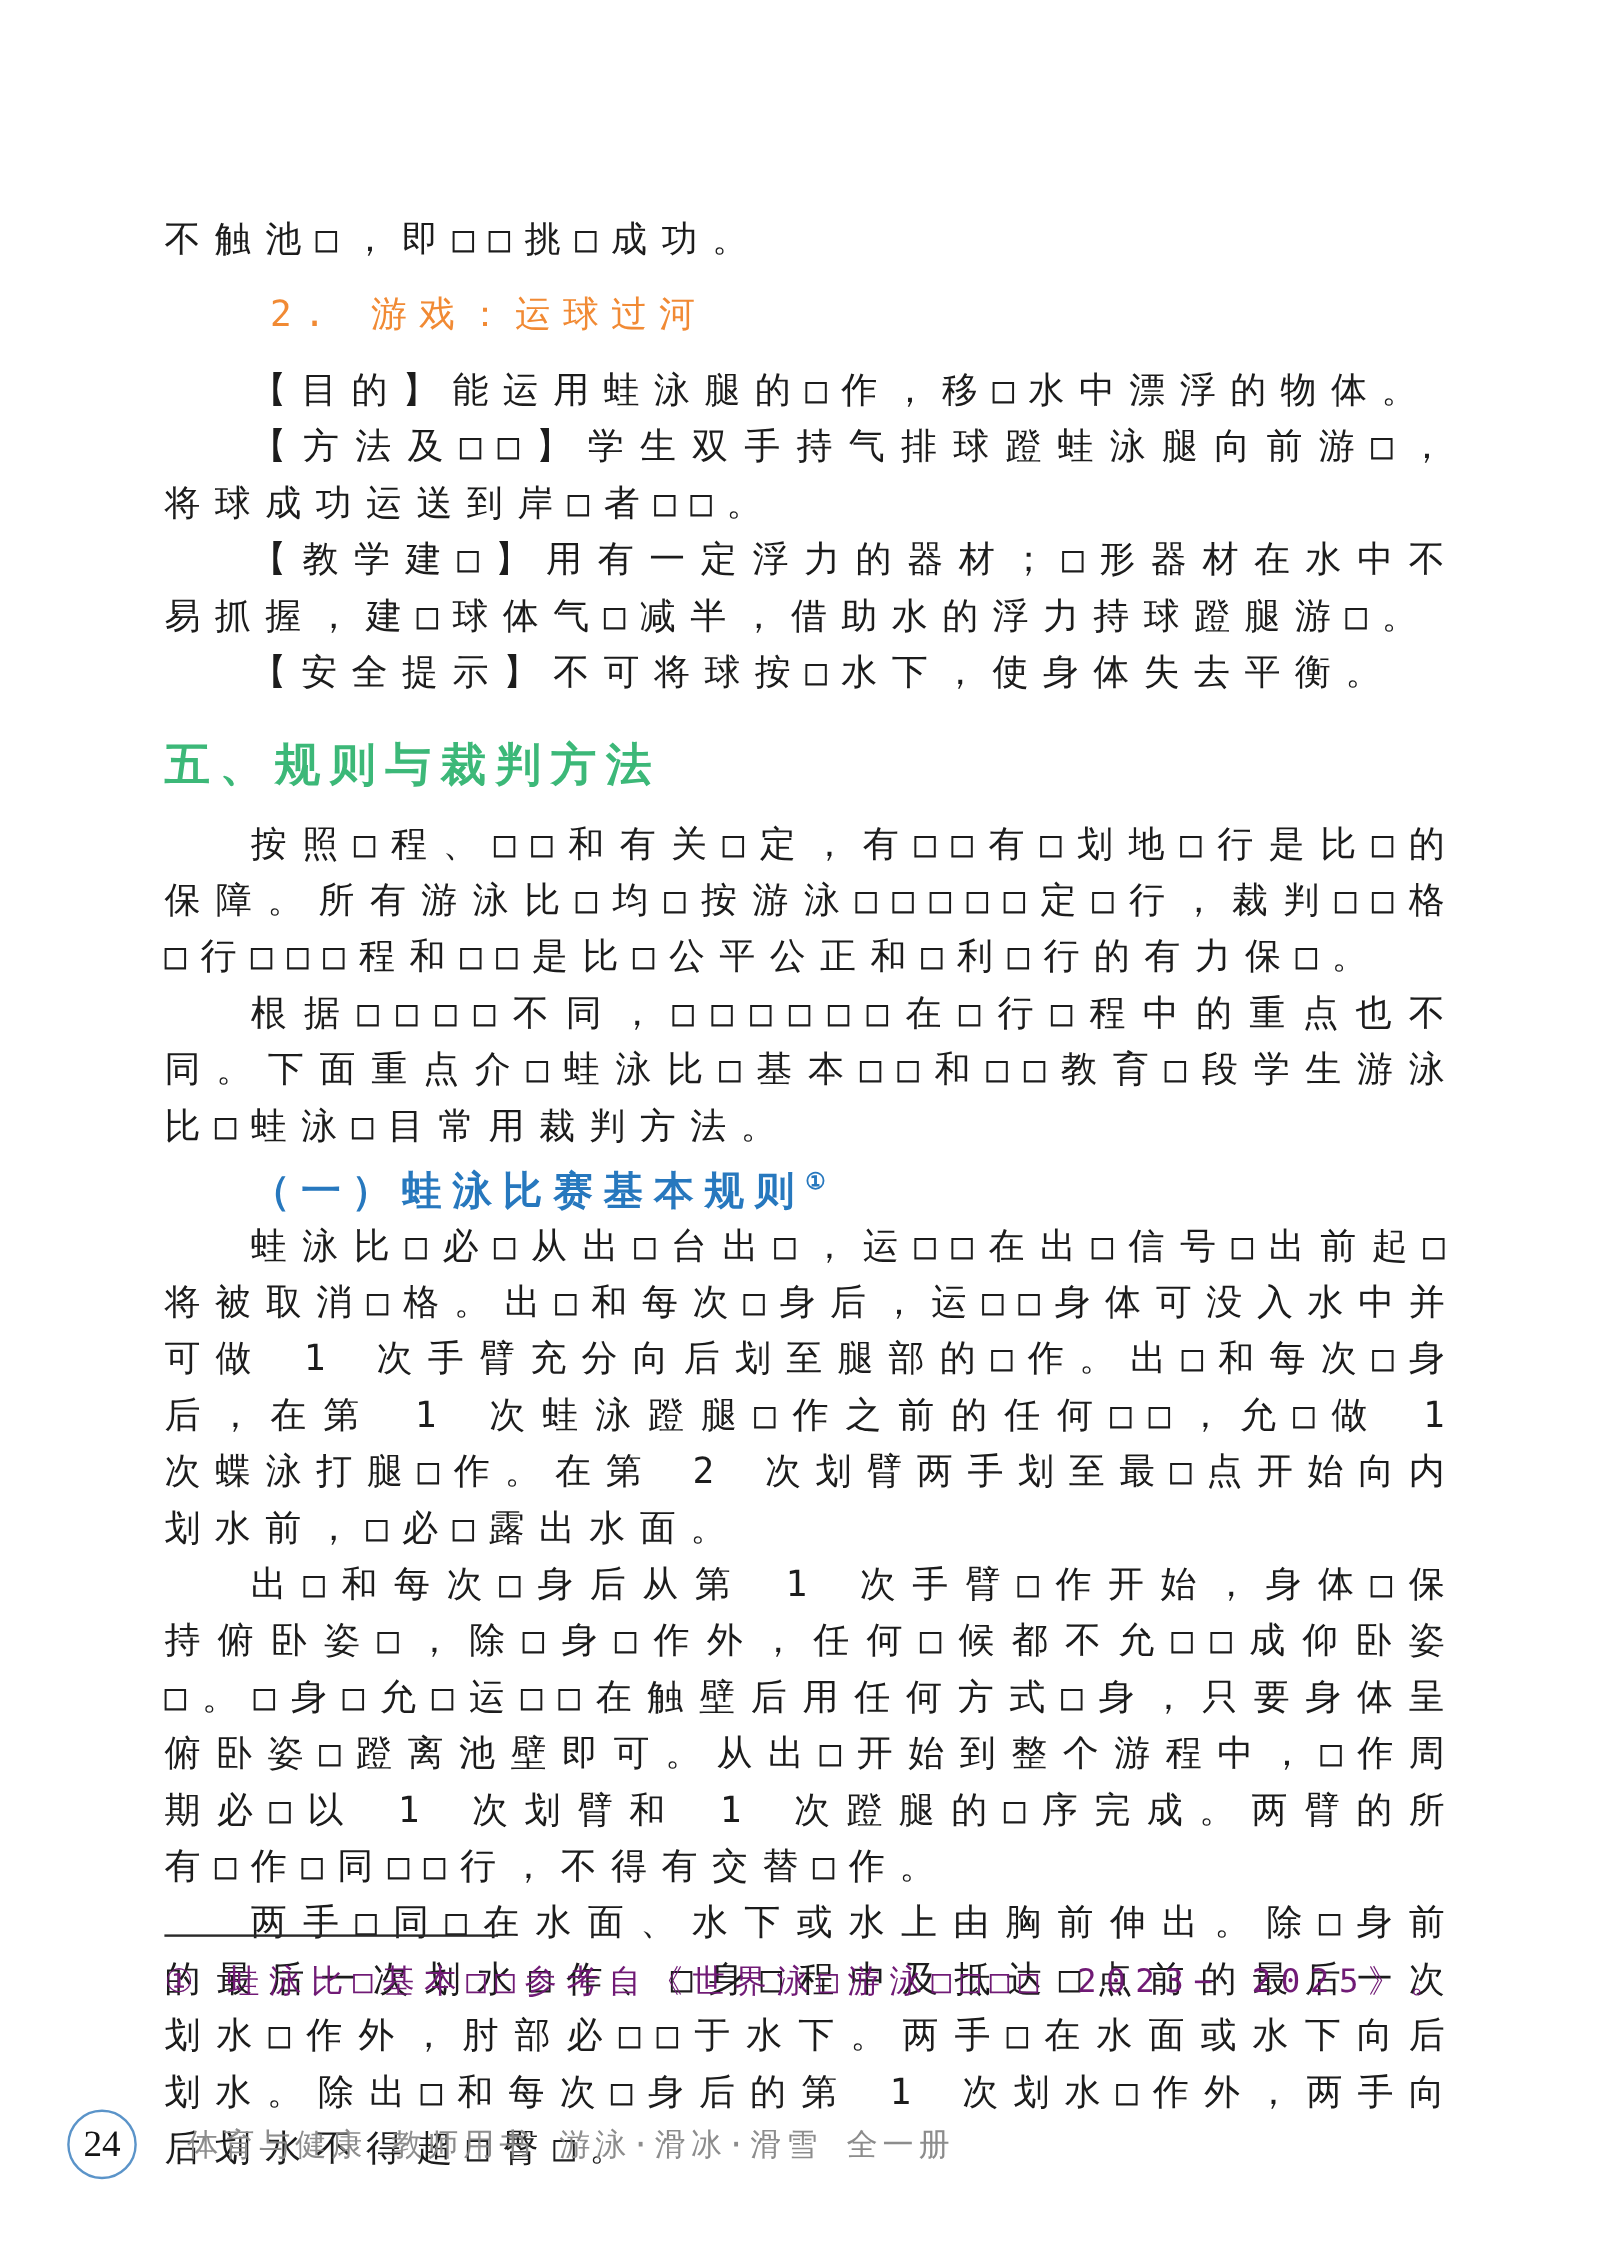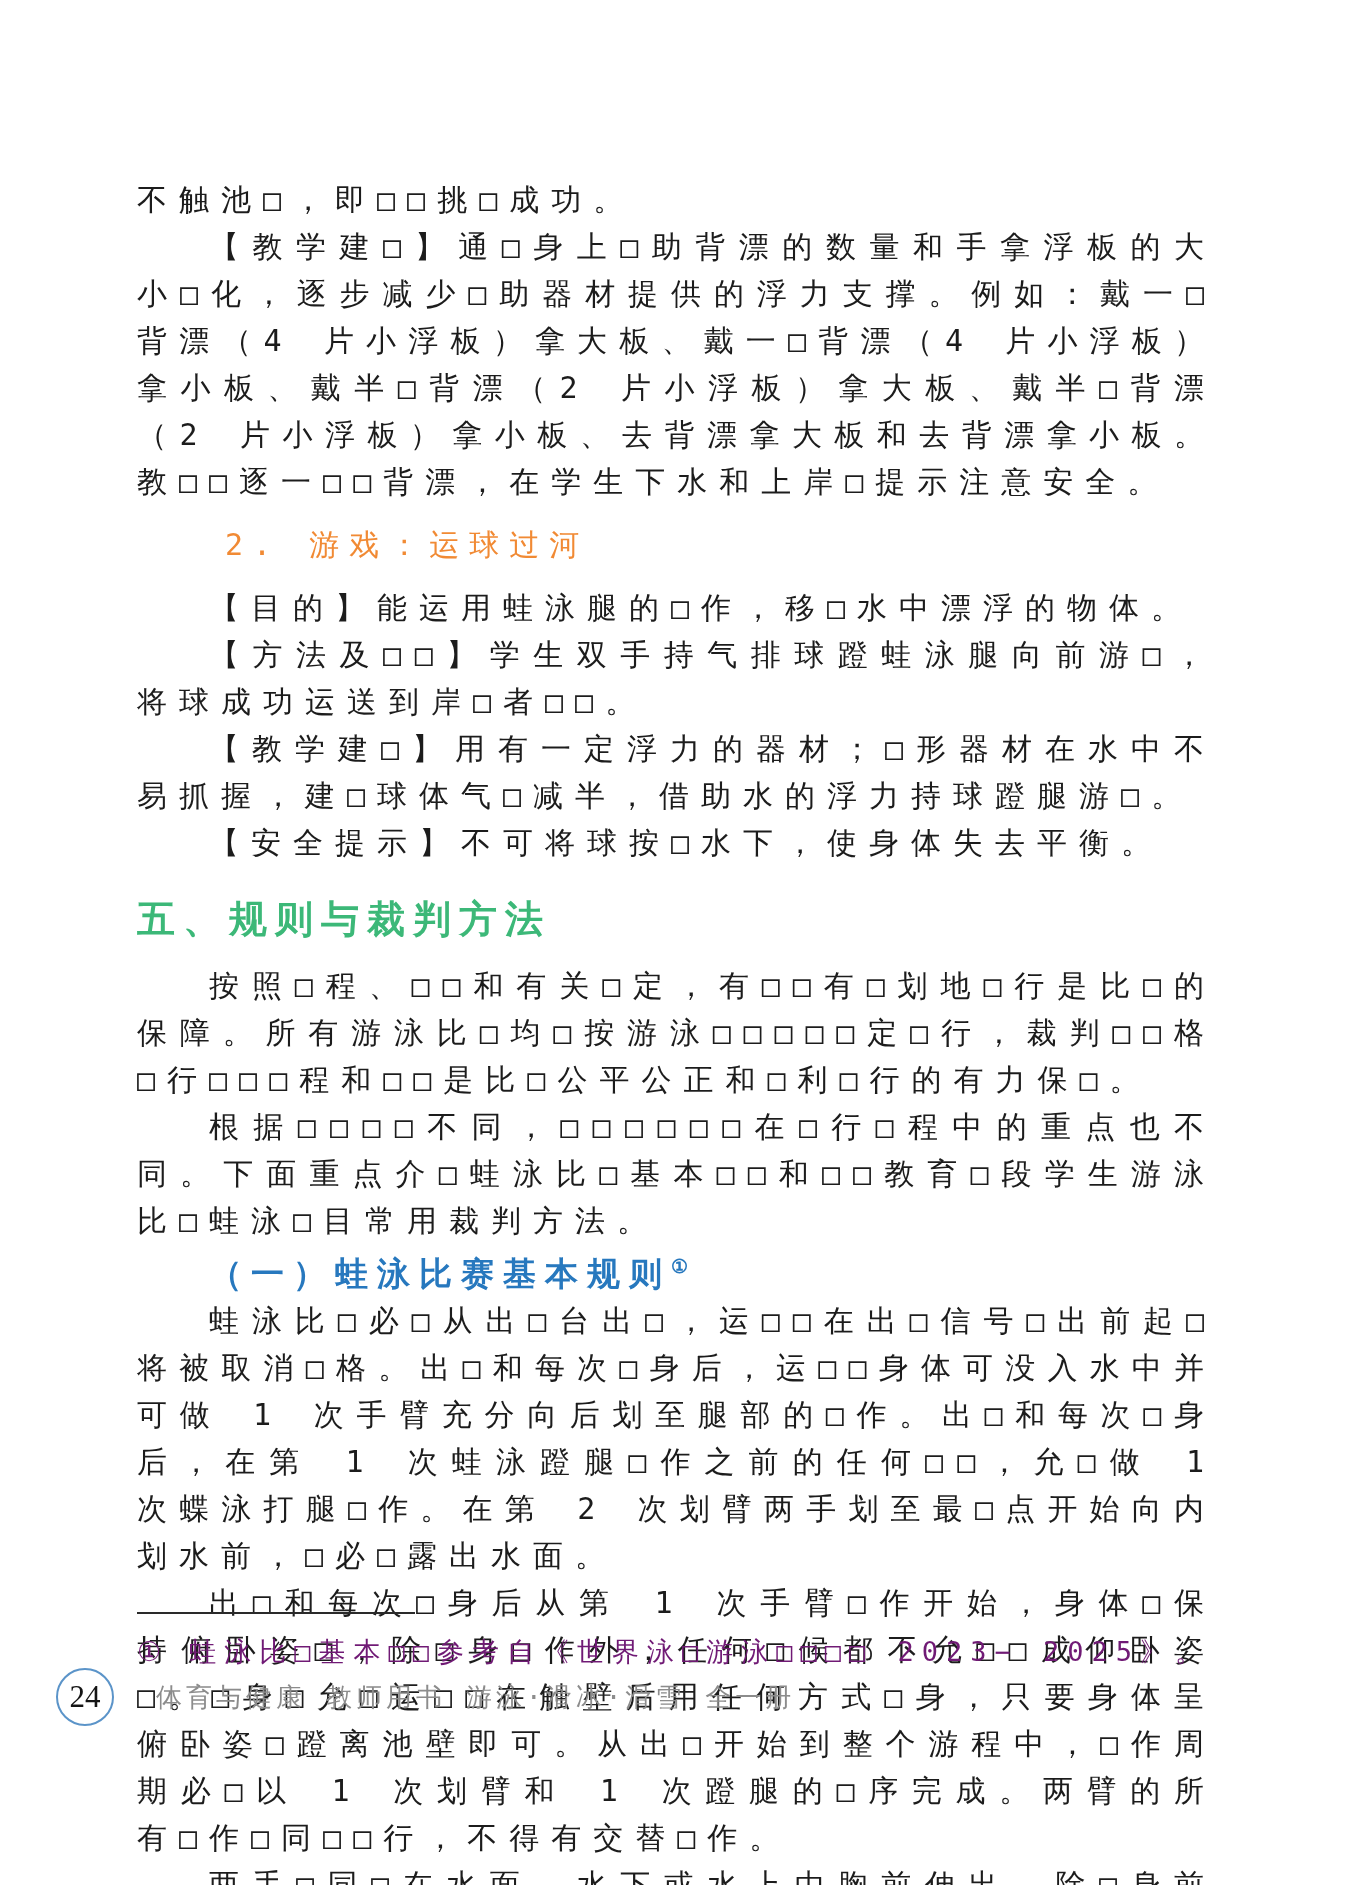--- a/index.html
+++ b/index.html
@@ -77,21 +77,21 @@
     margin: 18px 0 0 0;
     font-size: 27px;
     line-height: 40px;
     letter-spacing: 8px;
     color: #701a75;
   }
   .footnote-line .fn-marker { letter-spacing: 0; margin-right: 28px; }
   .footer {
     position: absolute;
     left: 56px;
-    top: 1668px;
+    top: 1758px;
     display: flex;
     align-items: center;
     text-align: center;
   }
   .page-circle {
     width: 58px;
     height: 58px;
     border: 2px solid #5b94c9;
     border-radius: 50%;
     display: flex;
@@ -112,21 +112,20 @@
     color: #8c8c8c;
   }
 </style>
 </head>
 <body>
 
 <div class="page">
 
   <div class="content">
     <p class="body-p">不触池□，即□□挑□成功。</p>
-    <p class="body-p indent">【教学建□】通□身上□助背漂的数量和手拿浮板的大小□化，逐步减少□助器材提供的浮力支撑。例如：戴一□背漂（4 片小浮板）拿大板、戴一□背漂（4 片小浮板）拿小板、戴半□背漂（2 片小浮板）拿大板、戴半□背漂（2 片小浮板）拿小板、去背漂拿大板和去背漂拿小板。教□□逐一□□背漂，在学生下水和上岸□提示注意安全。</p>
     <p class="h-orange">2. 游戏：运球过河</p>
     <p class="body-p indent">【目的】能运用蛙泳腿的□作，移□水中漂浮的物体。</p>
     <p class="body-p indent">【方法及□□】学生双手持气排球蹬蛙泳腿向前游□，将球成功运送到岸□者□□。</p>
     <p class="body-p indent">【教学建□】用有一定浮力的器材；□形器材在水中不易抓握，建□球体气□减半，借助水的浮力持球蹬腿游□。</p>
     <p class="body-p indent">【安全提示】不可将球按□水下，使身体失去平衡。</p>
     <h2 class="h-green">五、规则与裁判方法</h2>
     <p class="body-p indent">按照□程、□□和有关□定，有□□有□划地□行是比□的保障。所有游泳比□均□按游泳□□□□□定□行，裁判□□格□行□□□程和□□是比□公平公正和□利□行的有力保□。</p>
     <p class="body-p indent">根据□□□□不同，□□□□□□在□行□程中的重点也不同。下面重点介□蛙泳比□基本□□和□□教育□段学生游泳比□蛙泳□目常用裁判方法。</p>
     <h3 class="h-blue"><span>（一）蛙泳比赛基本规则</span><sup>①</sup></h3>
     <p class="body-p indent">蛙泳比□必□从出□台出□，运□□在出□信号□出前起□将被取消□格。出□和每次□身后，运□□身体可没入水中并可做 1 次手臂充分向后划至腿部的□作。出□和每次□身后，在第 1 次蛙泳蹬腿□作之前的任何□□，允□做 1 次蝶泳打腿□作。在第 2 次划臂两手划至最□点开始向内划水前，□必□露出水面。</p>

